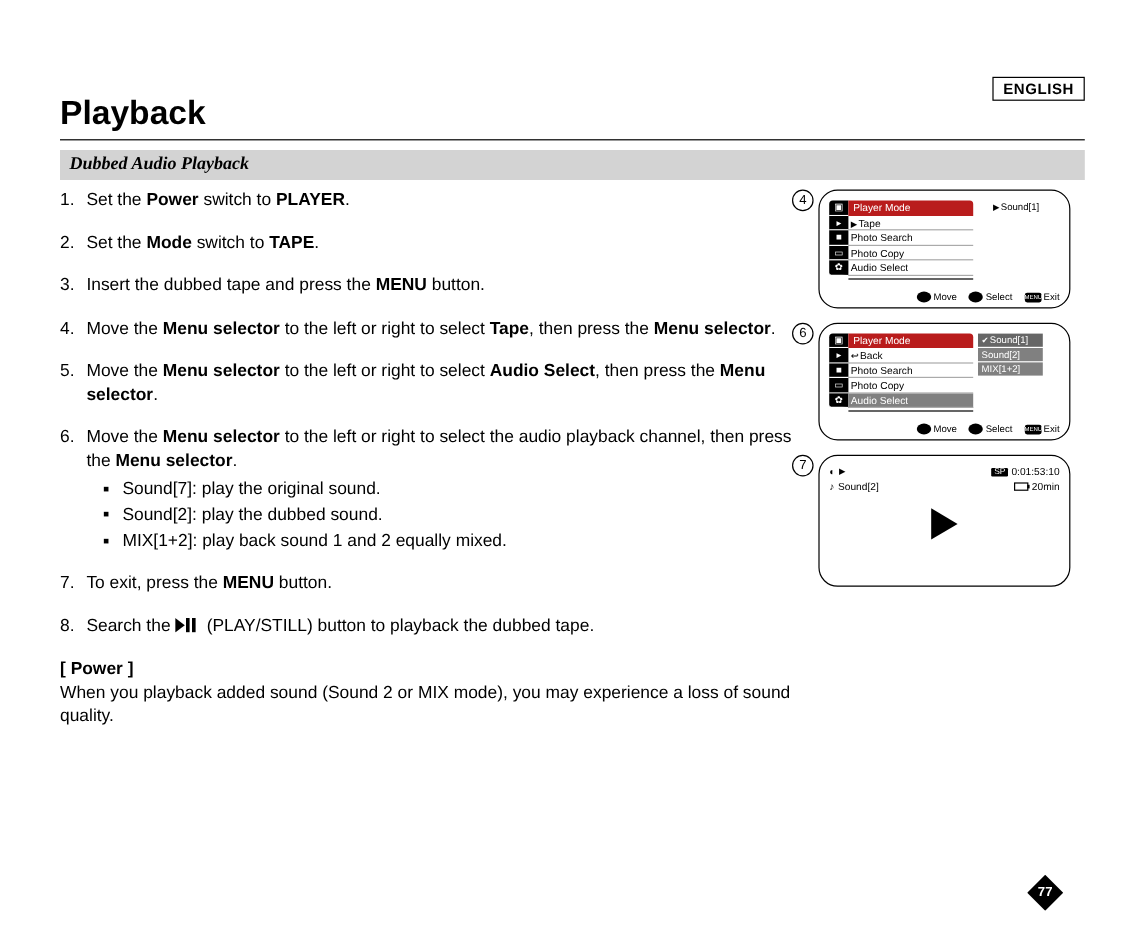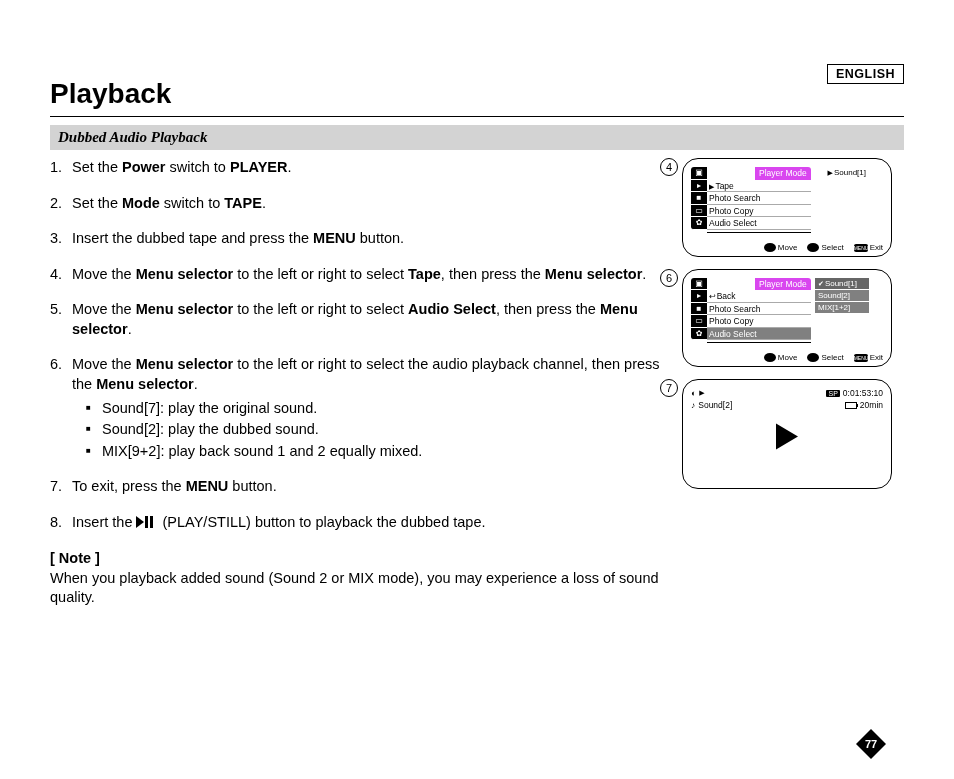--- a/index.html
+++ b/index.html
@@ -84,25 +84,24 @@
     width: 16px; height: 12.5px;
     background: #000;
     border-bottom: 1px solid #fff;
     display: flex; align-items: center; justify-content: center;
     color: #fff; font-size: 8px;
   }
   .icon-col .ic.first { border-top-left-radius: 3px; }
   .icon-col .ic.last { border-bottom-left-radius: 3px; }
   .menu-items { flex: 1; position: relative; }
   .menu-header {
-    background: #d946ef; color: #fff;
+    background: #b91c1c; color: #fff;
     height: 12.5px; line-height: 12.5px;
     padding-left: 4px;
     border-top-right-radius: 3px;
-    margin-left: 48px;
   }
   .menu-item {
     height: 12.5px; line-height: 12.5px;
     padding-left: 2px;
     border-bottom: 0.5px solid #aaa;
   }
   .menu-item.selected { background: #808080; color: #fff; }
   .menu-item .tri { font-size: 7px; margin-right: 1px; }
   .menu-item .ret { font-size: 8px; margin-right: 1px; }
   .side-label {
@@ -211,45 +210,45 @@
       <li>
         <span class="num">5.</span>
         <span>Move the </span><b>Menu selector</b><span> to the left or right to select </span><b>Audio Select</b><span>, then press the </span><b>Menu selector</b><span>.</span>
       </li>
       <li>
         <span class="num">6.</span>
         <span>Move the </span><b>Menu selector</b><span> to the left or right to select the audio playback channel, then press the </span><b>Menu selector</b><span>.</span>
         <ul class="sub-list">
           <li>Sound[7]: play the original sound.</li>
           <li>Sound[2]: play the dubbed sound.</li>
-          <li>MIX[9+2]: play back sound 1 and 2 equally mixed.</li>
+          <li>MIX[1+2]: play back sound 1 and 2 equally mixed.</li>
         </ul>
       </li>
       <li>
         <span class="num">7.</span>
         <span>To exit, press the </span><b>MENU</b><span> button.</span>
       </li>
       <li>
         <span class="num">8.</span>
         <span class="with-icon-line">
-          <span>Insert the </span>
+          <span>Search the </span>
           <span class="inline-icon">
             <svg width="22" height="12" viewBox="0 0 22 12">
                 <polygon points="0,0 8,6 0,12" fill="#000"></polygon>
                 <rect x="9" y="0" width="3" height="12" fill="#000"></rect>
                 <rect x="14" y="0" width="3" height="12" fill="#000"></rect>
               </svg>
           </span>
           <span>(PLAY/STILL) button to playback the dubbed tape.</span>
         </span>
       </li>
     </ol>
 
     <div class="note-block">
-      <div class="note-title">[ Note ]</div>
+      <div class="note-title">[ Power ]</div>
       <div>When you playback added sound (Sound 2 or MIX mode), you may experience a loss of sound quality.</div>
     </div>
   </div>
 
   <div class="screens-col">
 
     <div class="screen-block">
       <div class="step-badge">4</div>
       <div class="lcd">
         <div class="menu-panel" style="width:120px;">

